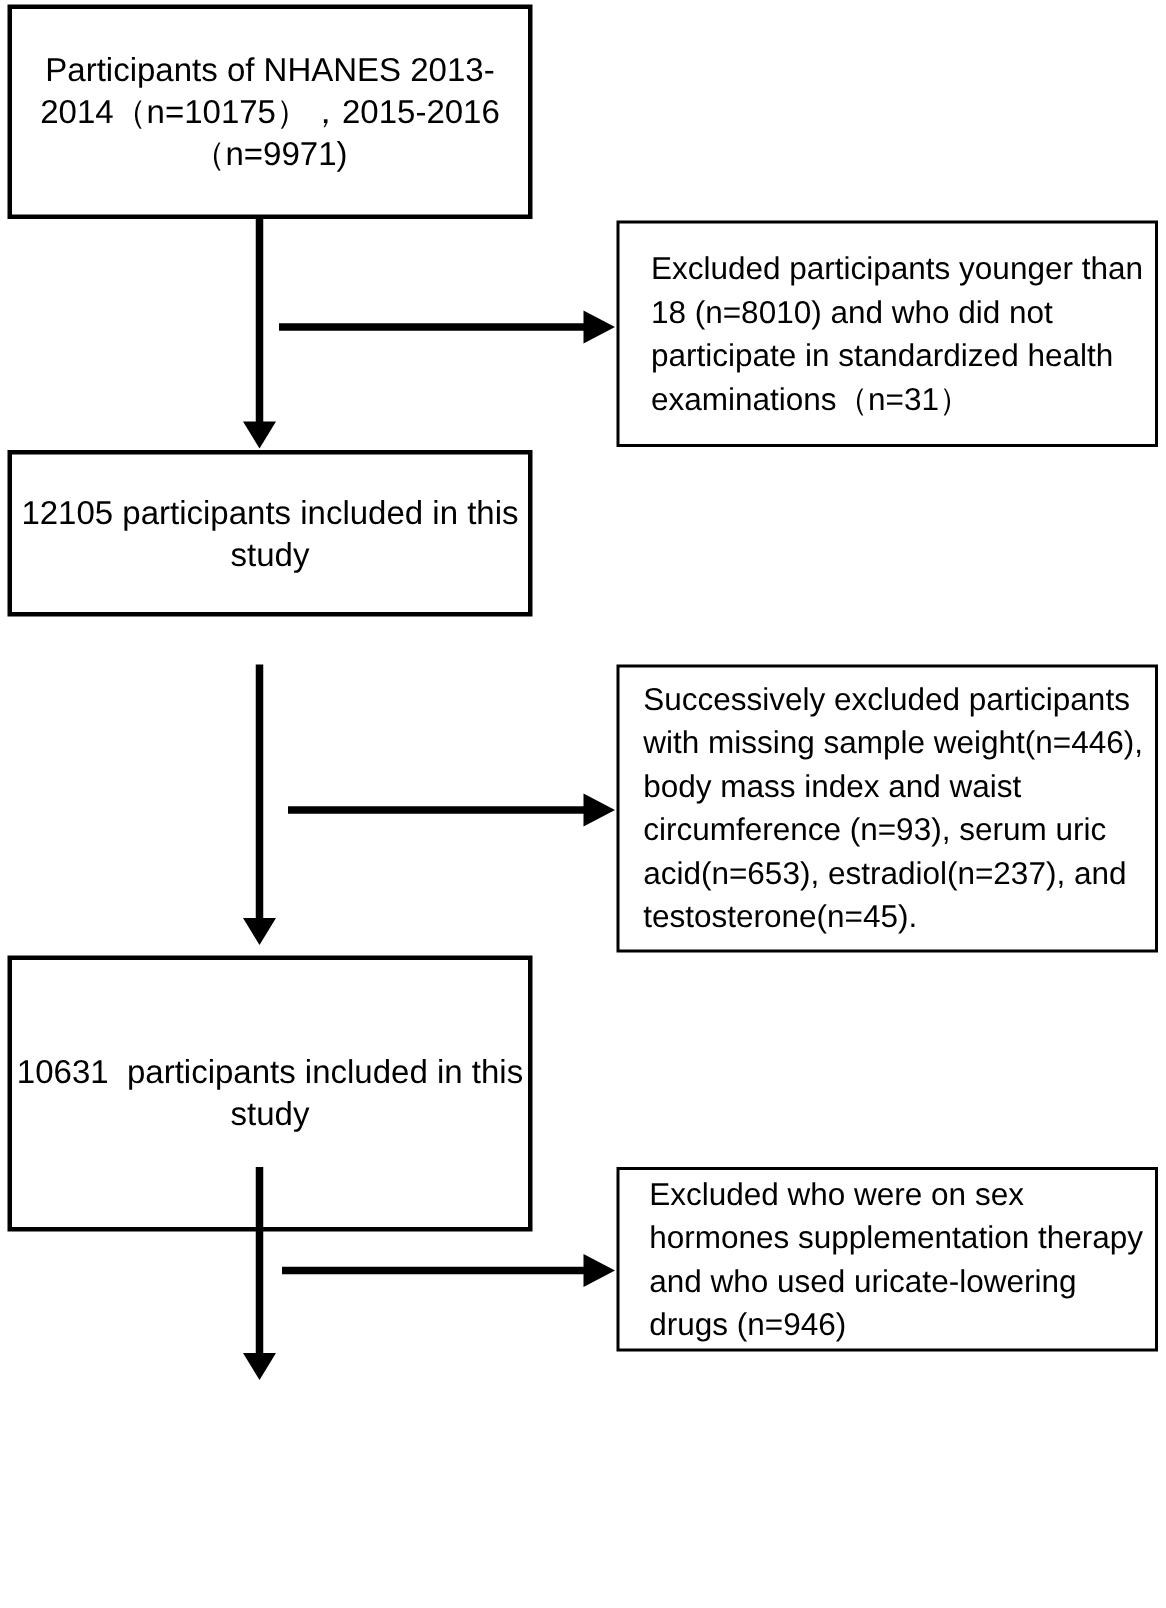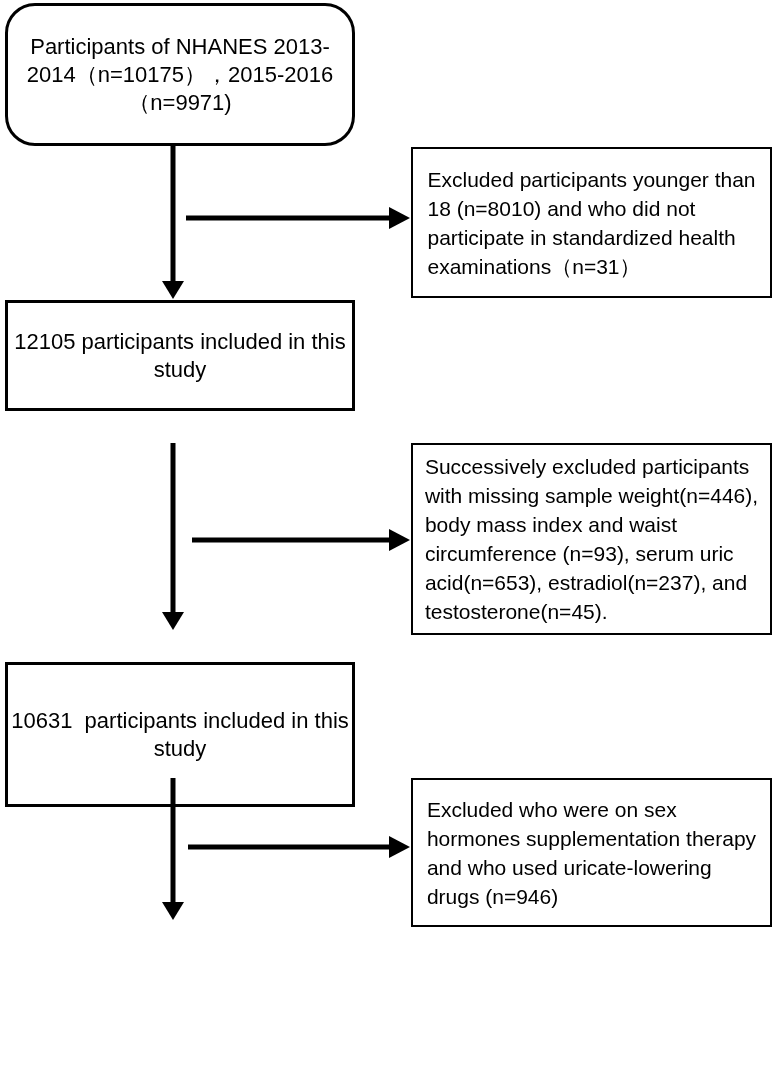--- a/index.html
+++ b/index.html
@@ -34,35 +34,35 @@
     text-align: center;
     white-space: pre;
     font-size: 22px;
     line-height: 28px;
   }
   .side-box {
     left: 411px;
     width: 361px;
     border: 2px solid #000000;
     padding: 0 8px;
-    justify-content: center;
+    justify-content: flex-end;
   }
   .side-box .box-text {
     text-align: left;
     white-space: pre;
     font-size: 21px;
     line-height: 29px;
   }
-  #main-box-0 { top: 3px;   height: 143px; border-radius: 30px; }
+  #main-box-0 { top: 3px;   height: 143px; }
   #main-box-1 { top: 300px; height: 111px; }
-  #main-box-2 { top: 662px; height: 145px; }
+  #main-box-2 { top: 637px; height: 184px; }
   #main-box-3 { top: 924px; height: 144px; }
   #side-box-0 { top: 147px; height: 151px; }
   #side-box-1 { top: 443px; height: 192px; }
-  #side-box-2 { top: 778px; height: 149px; }
+  #side-box-2 { top: 778px; height: 123px; }
   .arrow-layer {
     position: absolute;
     left: 0;
     top: 0;
     width: 777px;
     height: 1072px;
     pointer-events: none;
   }
   .arrow-layer line { stroke: #000000; stroke-width: 5; }
   .arrow-layer polygon { fill: #000000; stroke: none; }

